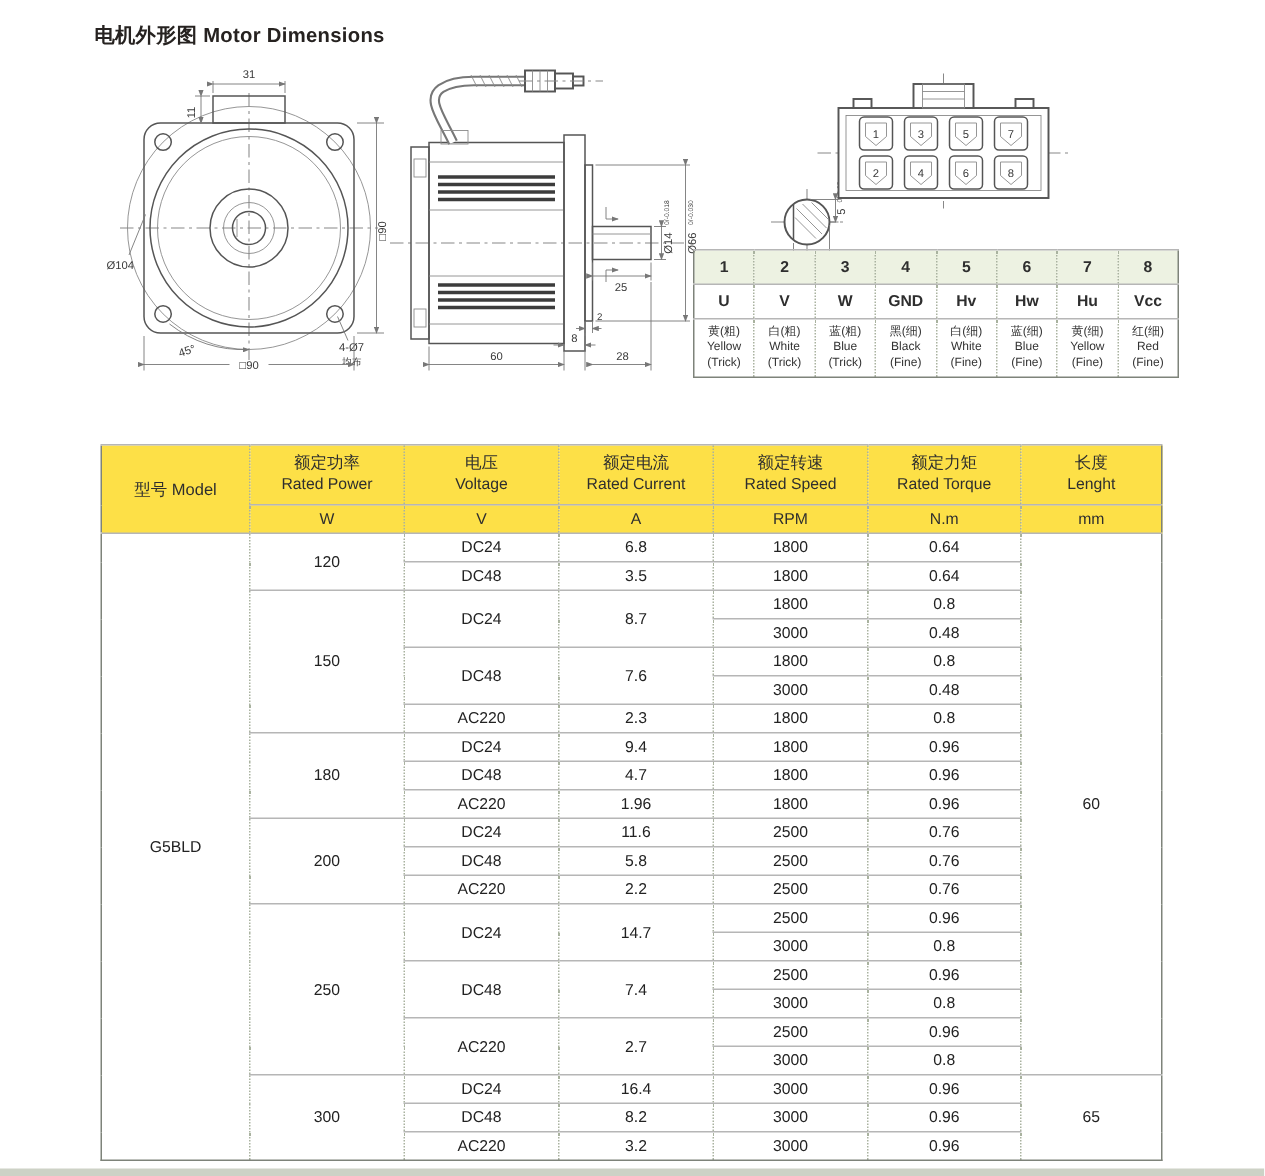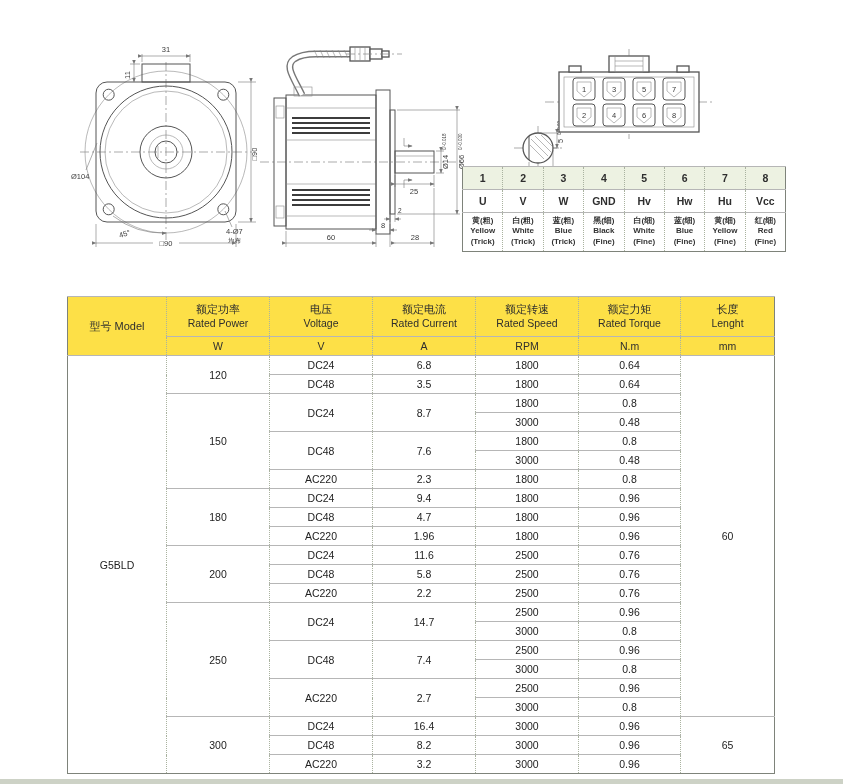--- a/index.html
+++ b/index.html
@@ -22,21 +22,21 @@
   .tol  { font-size:4.5px; fill:#555; }
   .pinN { font-size:7.5px; fill:#333; }
 
   table.term {
     position:absolute; left:462px; top:166px; width:324px;
     border-collapse:collapse; table-layout:fixed;
     border:1.4px solid #7e837a;
   }
   table.term th, table.term td {
     border-left:1px dotted #a9b29f; border-top:1px solid #b6b6b6;
-    text-align:center; vertical-align:middle; padding:0;font-weight:bold;
+    text-align:center; vertical-align:middle; padding:0;
   }
   table.term th { background:#edf2e2; font-weight:600; font-size:10.5px; height:22px; }
   table.term td.sig { font-size:10.5px; height:22px; font-weight:600; }
   table.term td.wire { font-size:8px; line-height:1.3; padding:3px 0 4px; color:#333; }
 
   table.perf {
     position:absolute; left:67px; top:296px; width:707px;
     border-collapse:collapse; table-layout:fixed;
     border:1.4px solid #7e837a;
   }
@@ -51,20 +51,24 @@
   .hen { display:block; font-size:10.5px; line-height:1.25; }
   th.modelh { font-size:11px; }
   table.perf tbody td { font-size:10.5px; height:18px; line-height:18px; color:#222; }
   .page-edge { position:absolute; left:0; right:0; bottom:0; height:5px; background:#cdd2c6; }
 </style>
 </head>
 <body>
 
 <div class="page">
 
+  <div class="sec-title" style="left:63px; top:15px;">
+    <span>电机外形图</span>
+    <span>Motor Dimensions</span>
+  </div>
 
   <svg class="draw" style="left:70px; top:42px;" width="192" height="210" viewBox="0 0 192 210">
     <defs>
       <marker id="ar1" markerWidth="8" markerHeight="6" refX="7" refY="3" orient="auto">
         <path d="M0,0 L8,3 L0,6 Z" fill="#777"></path>
       </marker>
     </defs>
 
     <line class="axis" x1="10" y1="110" x2="182" y2="110"></line>
     <line class="axis" x1="96" y1="20" x2="96" y2="198"></line>

